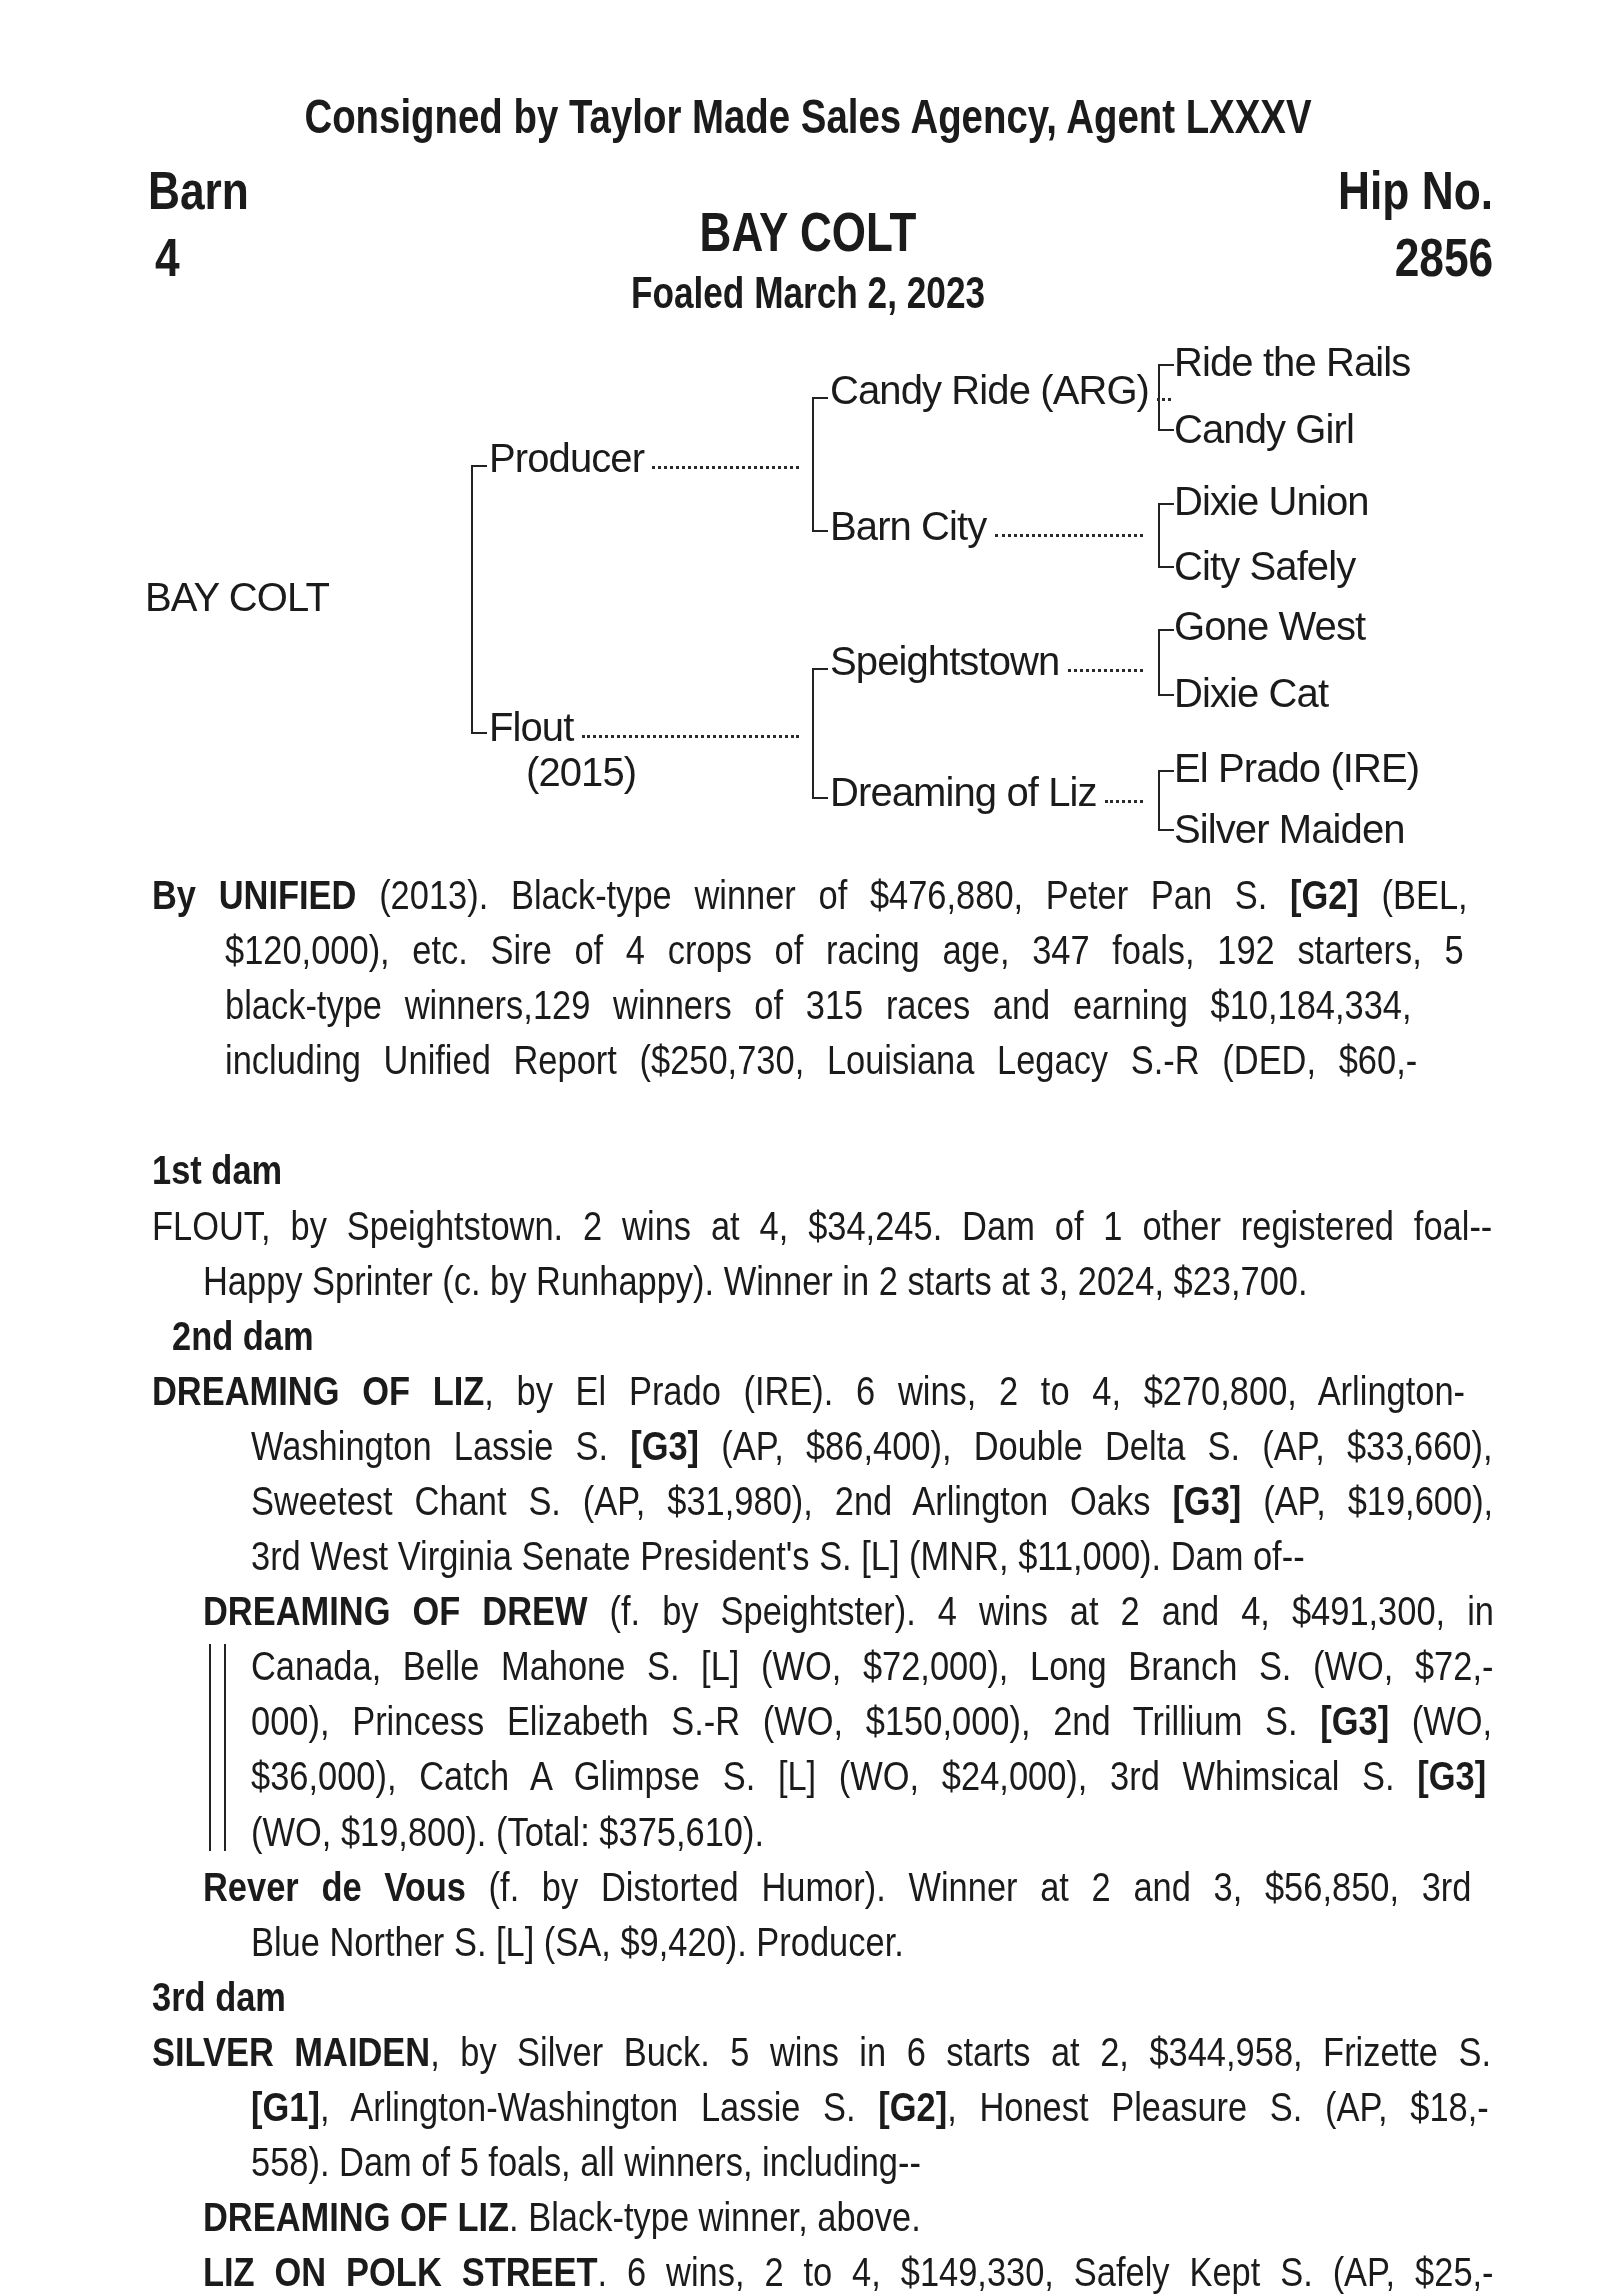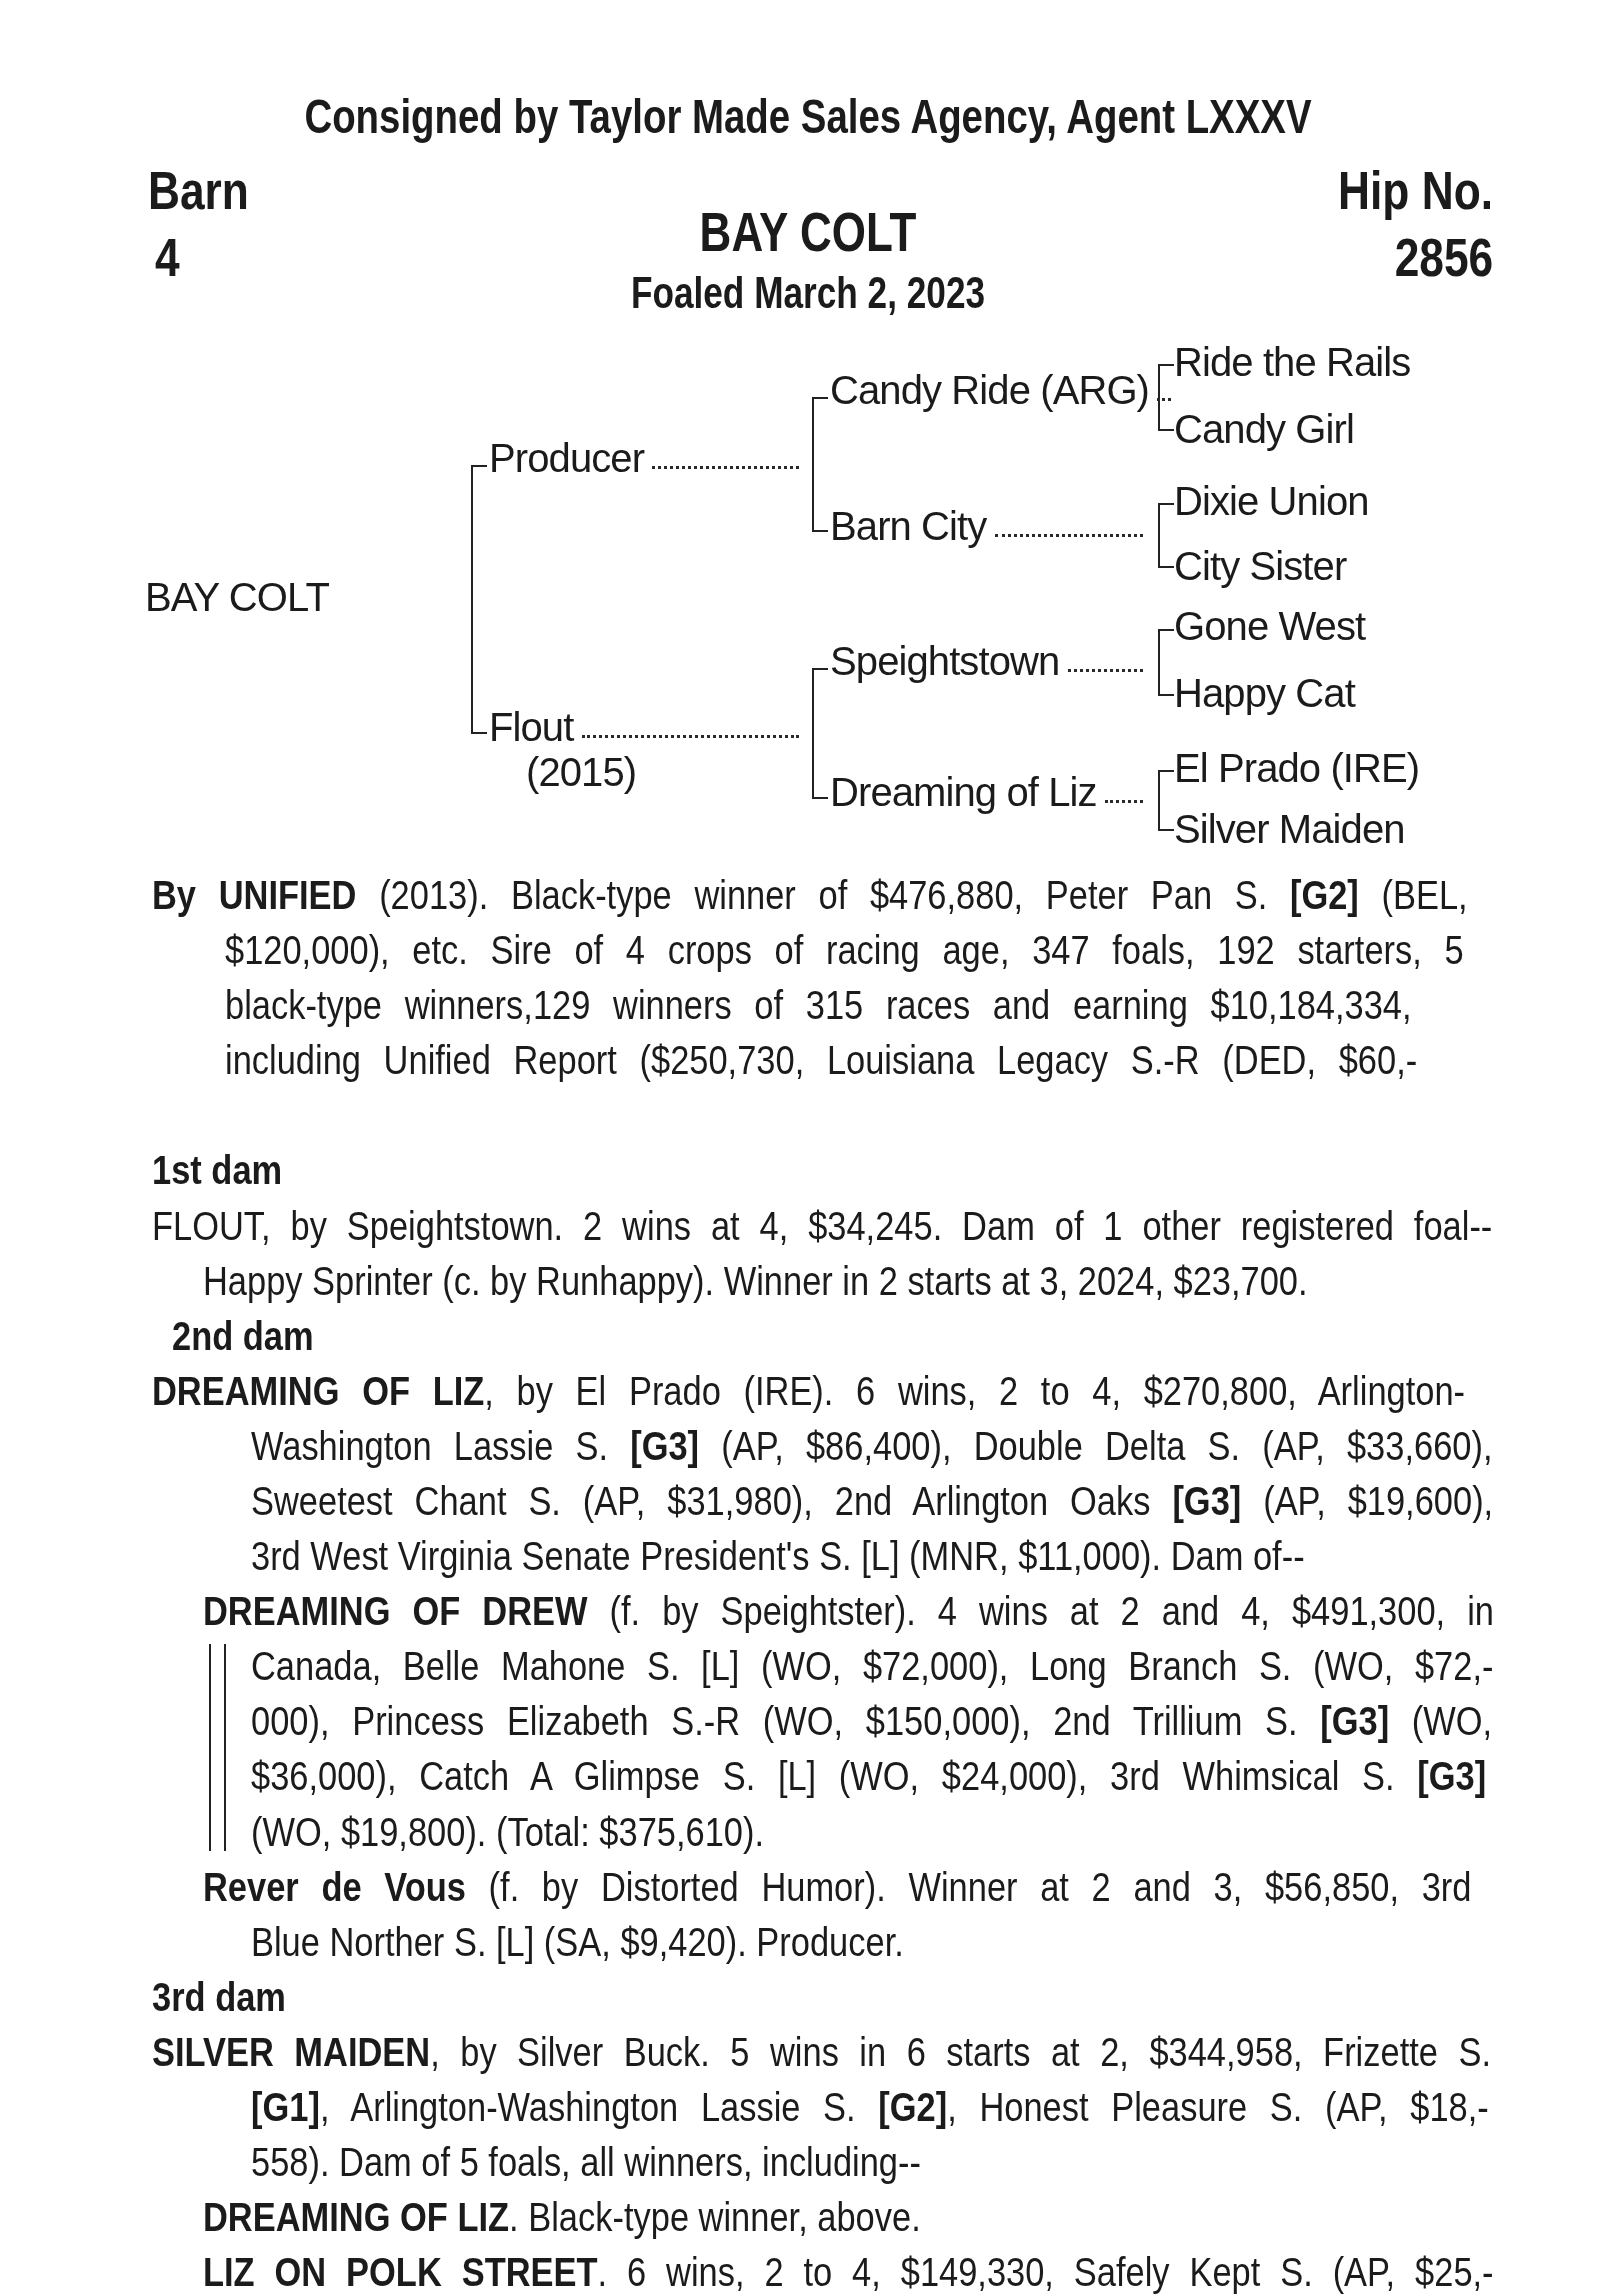--- a/index.html
+++ b/index.html
@@ -78,23 +78,23 @@
         <span class="nm">Speightstown</span>
         <div class="dots"></div>
       </div>
       <div class="tnode" style="left: 830px; top: 772px; width: 319px;">
         <span class="nm">Dreaming of Liz</span>
         <div class="dots"></div>
       </div>
       <div class="tleaf" style="left: 1174px; top: 342px;">Ride the Rails</div>
       <div class="tleaf" style="left: 1174px; top: 409px;">Candy Girl</div>
       <div class="tleaf" style="left: 1174px; top: 481px;">Dixie Union</div>
-      <div class="tleaf" style="left: 1174px; top: 546px;">City Sister</div>
+      <div class="tleaf" style="left: 1174px; top: 546px;">City Safely</div>
       <div class="tleaf" style="left: 1174px; top: 606px;">Gone West</div>
-      <div class="tleaf" style="left: 1174px; top: 673px;">Happy Cat</div>
+      <div class="tleaf" style="left: 1174px; top: 673px;">Dixie Cat</div>
       <div class="tleaf" style="left: 1174px; top: 748px;">El Prado (IRE)</div>
       <div class="tleaf" style="left: 1174px; top: 809px;">Silver Maiden</div>
     </div>
 
   <div class="vr" style="left:209px;top:1644px;height:207px;"></div>
   <div class="vr" style="left:224px;top:1644px;height:207px;"></div>
 
   <div id="bodytext">
       <div class="bl" style="top: 0px; padding-left: 0px;"><span class="sx" style="word-spacing: 15.6px; transform: scaleX(0.84);"><b>By UNIFIED</b> (2013). Black-type winner of $476,880, Peter Pan S. <b>[G2]</b> (BEL,</span></div>
       <div class="bl" style="top: 55px; padding-left: 73px;"><span class="sx" style="word-spacing: 15.6px; transform: scaleX(0.84);">$120,000), etc. Sire of 4 crops of racing age, 347 foals, 192 starters, 5</span></div>

